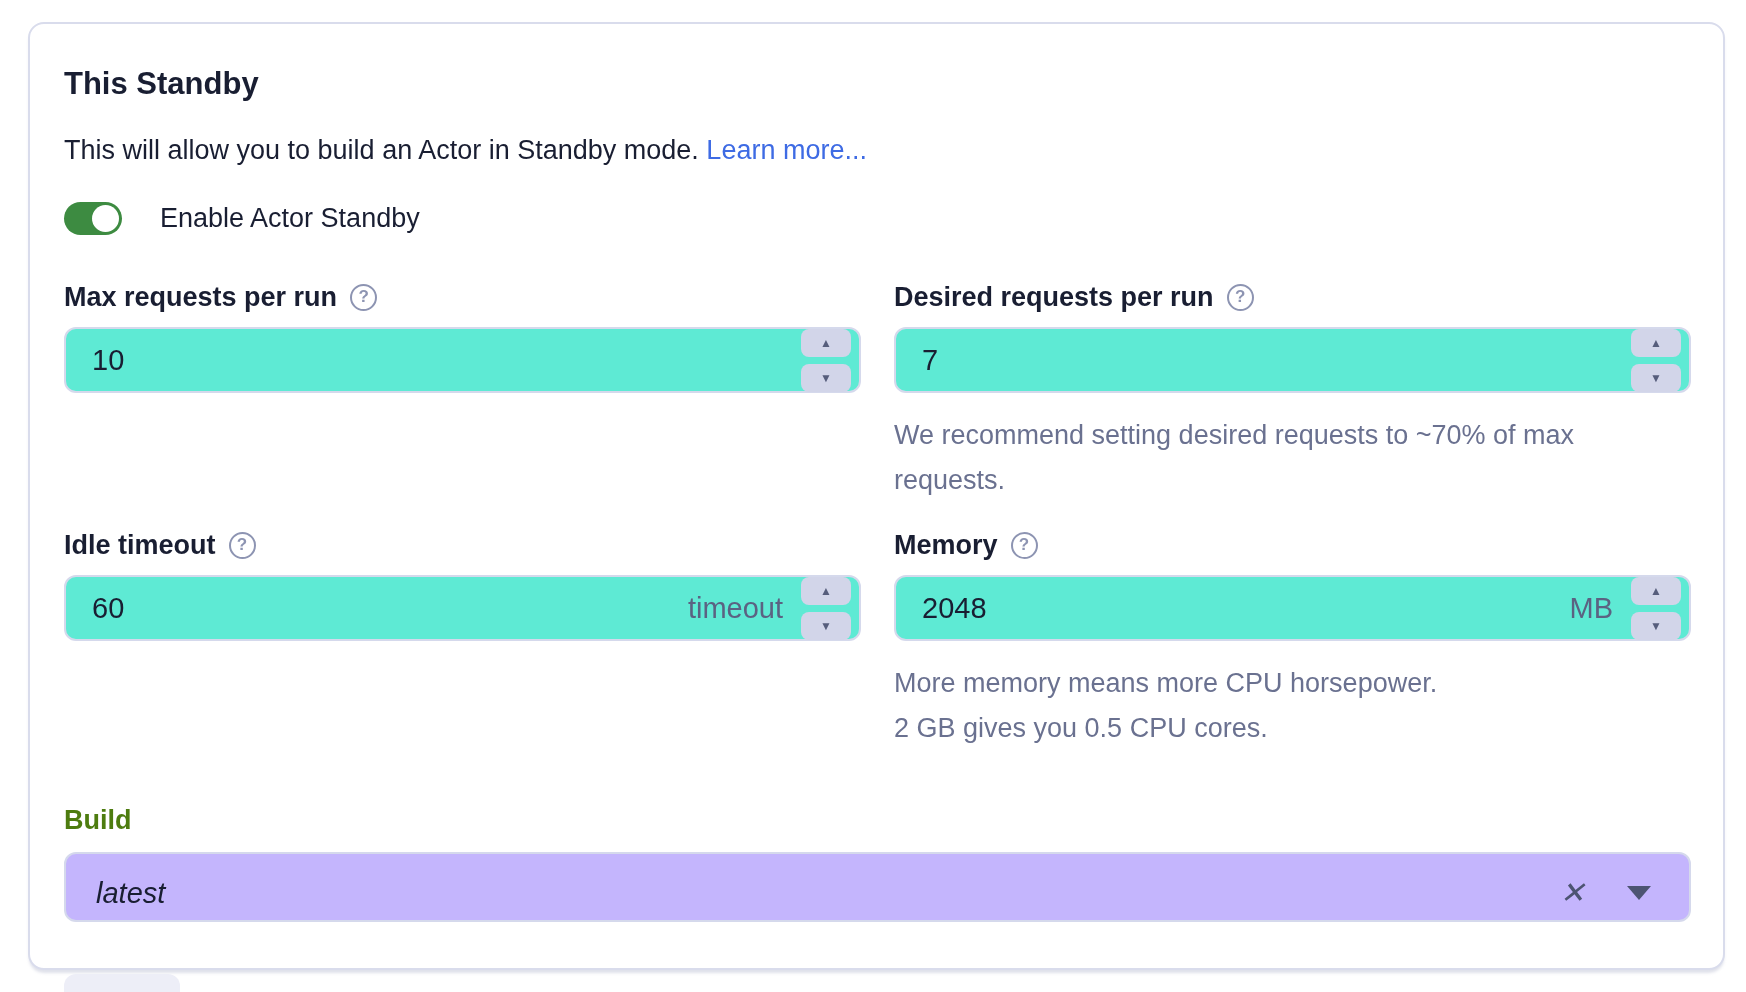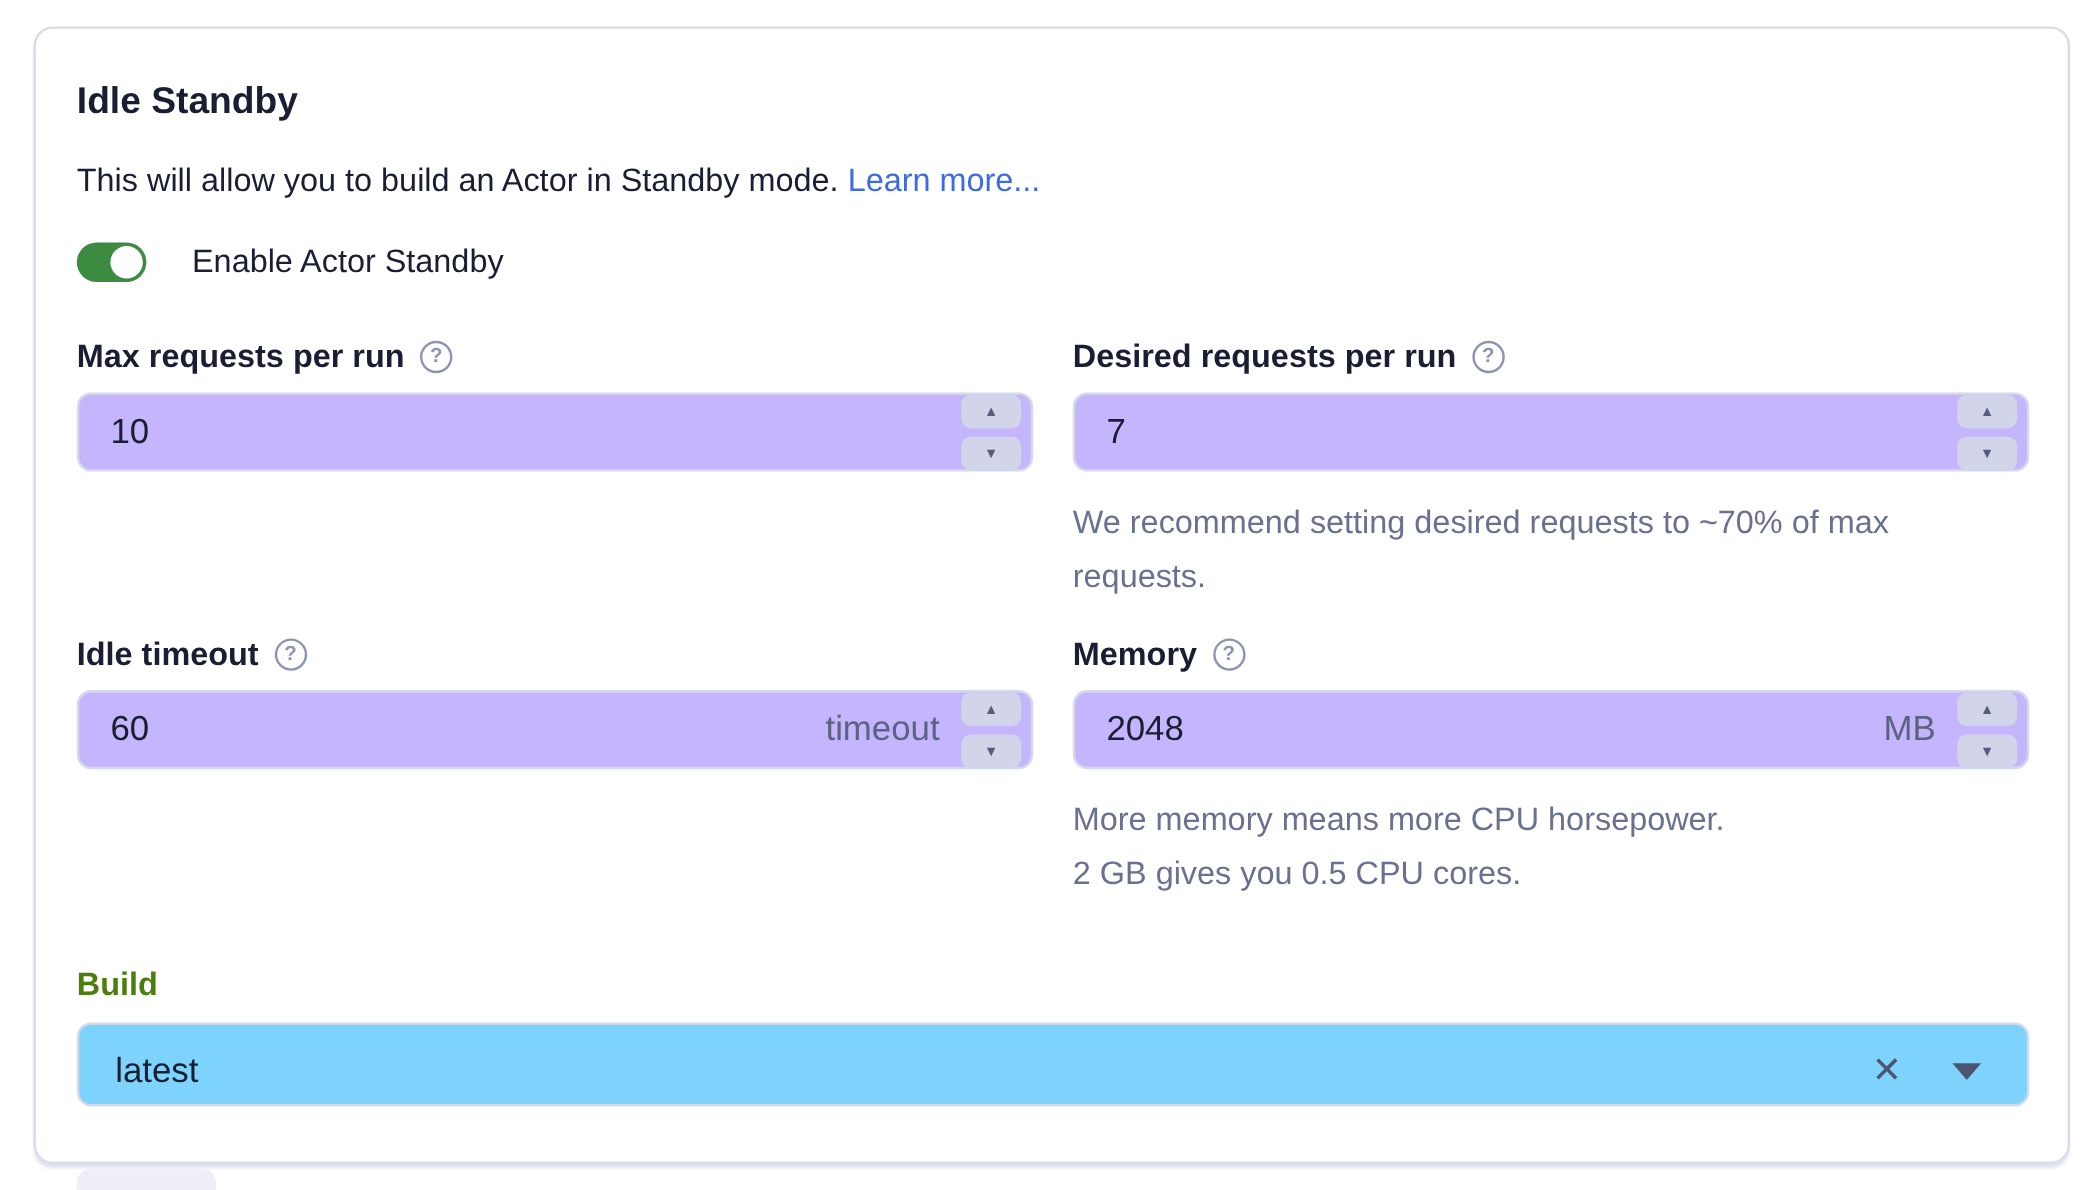--- a/index.html
+++ b/index.html
@@ -90,21 +90,21 @@
     font-size: 17px;
     font-weight: 700;
     display: flex;
     align-items: center;
     justify-content: center;
     flex: 0 0 auto;
     cursor: default;
   }
   .input-box {
     height: 66px;
-    background: #c4b5fd;
+    background: #5eead4;
     border: 2px solid #d5d9ec;
     border-radius: 12px;
     display: flex;
     align-items: center;
     padding: 0 8px 0 26px;
   }
   .input-box input {
     flex: 1 1 auto;
     min-width: 0;
     background: transparent;
@@ -149,27 +149,28 @@
   }
   .build-section { margin-top: 54px; }
   .build-label {
     font-size: 27px;
     font-weight: 600;
     margin-bottom: 16px;
     color: #4d7c0f;
   }
   .select-box {
     height: 70px;
-    background: #7dd3fc;
+    background: #c4b5fd;
     border: 2px solid #d5d9ec;
     border-radius: 12px;
     display: flex;
     align-items: center;
     padding: 12px 38px 0 30px;
     cursor: pointer;
+    font-style: italic;
   }
   .select-value {
     flex: 1 1 auto;
     font-size: 29px;
     color: #191e32;
   }
   .clear-icon {
     font-size: 30px;
     color: #4d5472;
     margin-right: 42px;
@@ -194,21 +195,21 @@
     font-size: 30px;
     font-weight: 700;
     cursor: default;
   }
 </style>
 </head>
 <body>
 
 <div class="card">
 
-  <h2 class="section-title">Idle Standby</h2>
+  <h2 class="section-title">This Standby</h2>
 
   <p class="section-desc"><span>This will allow you to build an Actor in Standby mode.</span>
     <a class="link">Learn more...</a></p>
 
   <div class="toggle-row">
     <div class="toggle">
       <span class="knob"></span>
     </div>
     <span class="toggle-label">Enable Actor Standby</span>
   </div>

